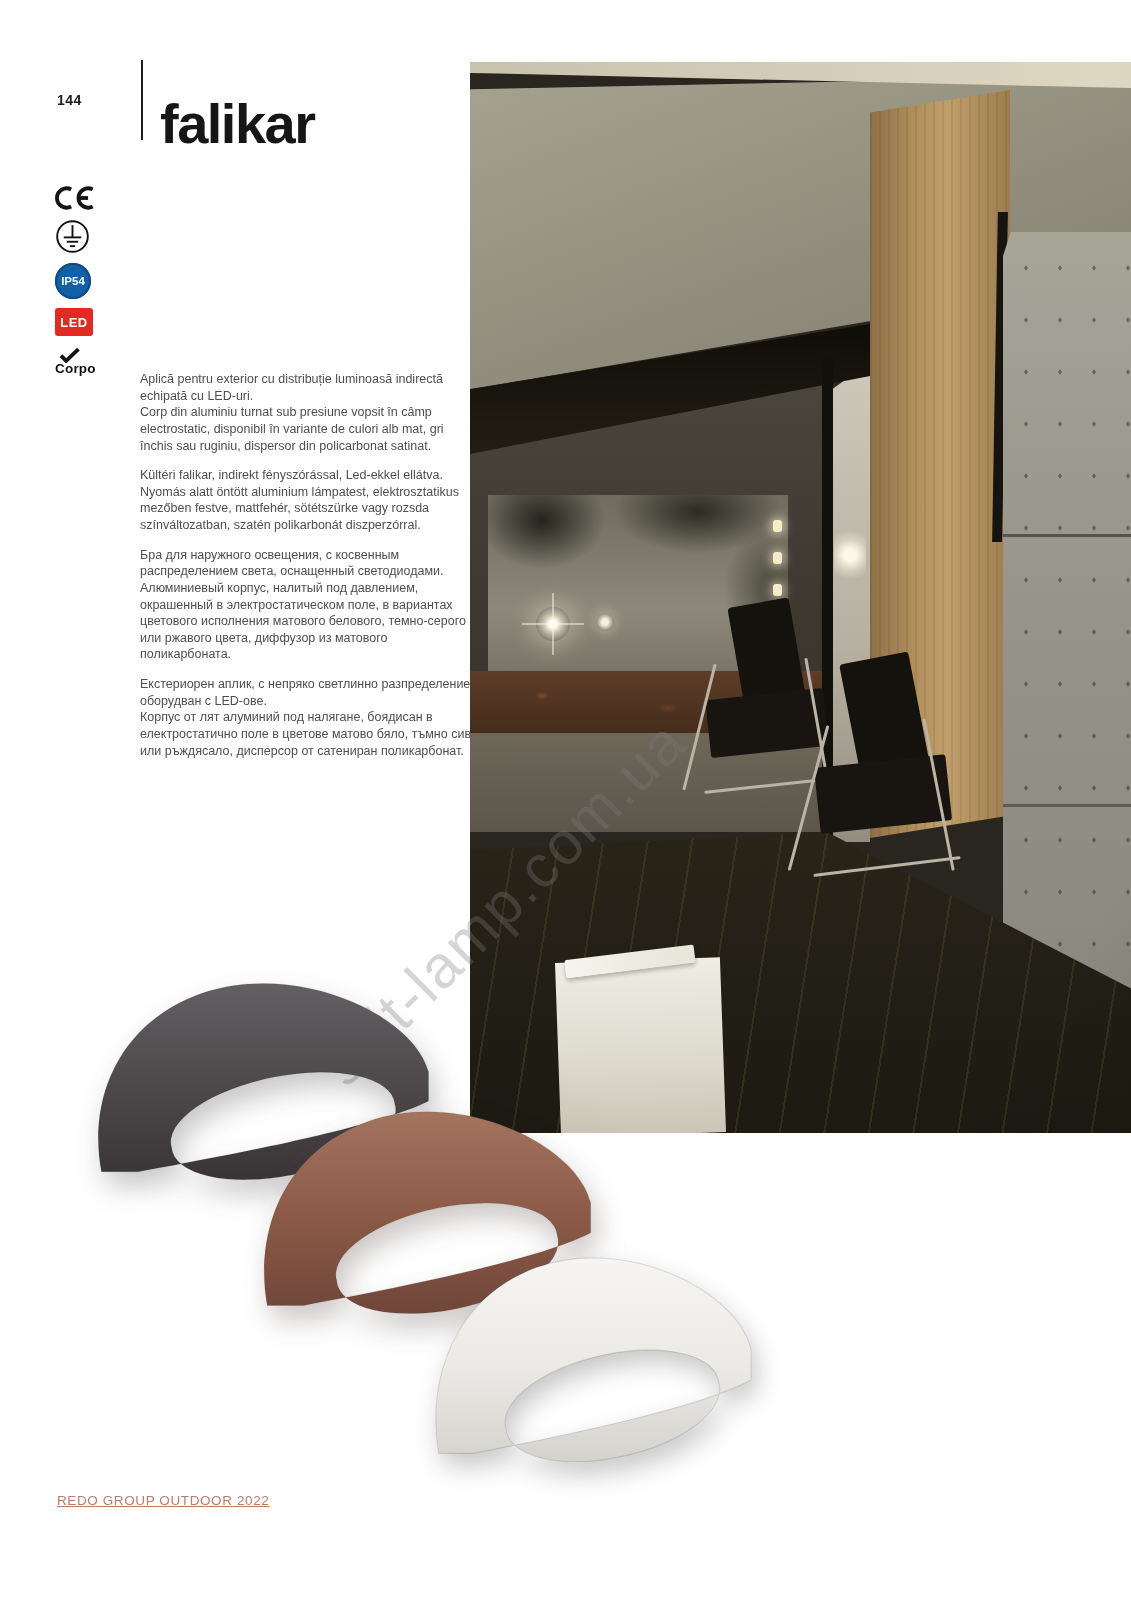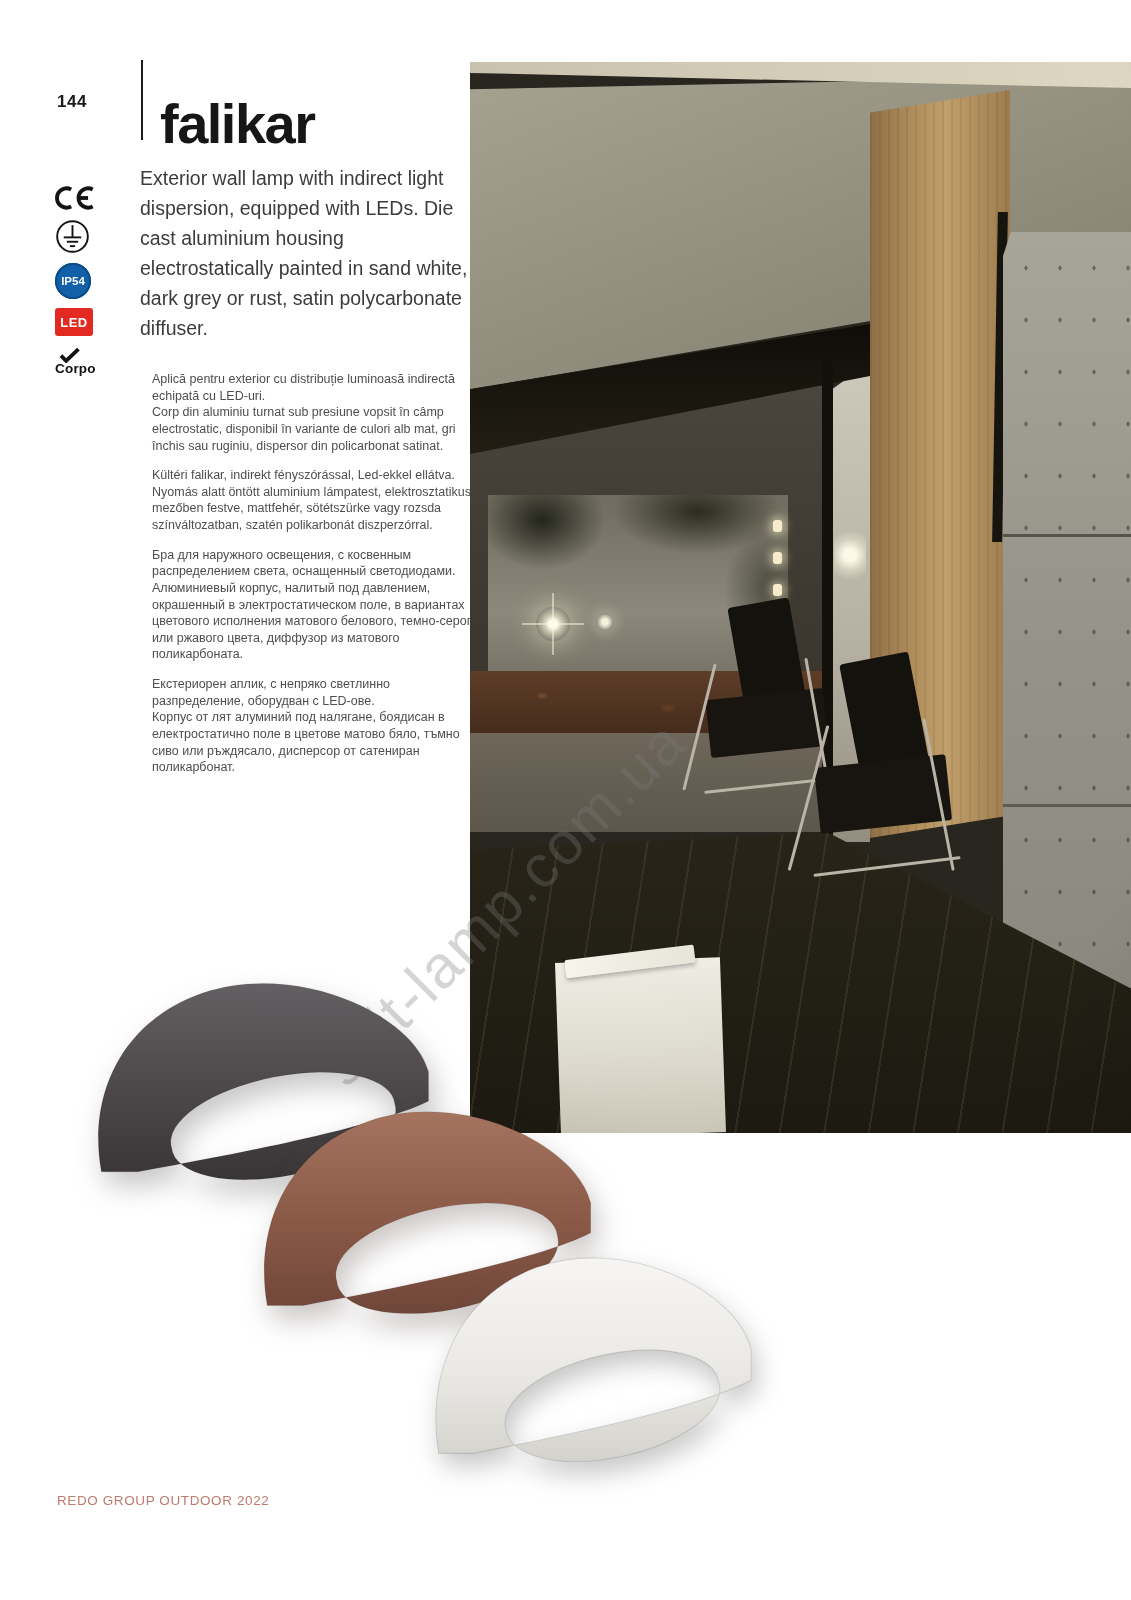--- a/index.html
+++ b/index.html
@@ -2,44 +2,44 @@
 <html><head>
 <meta charset="utf-8">
 <style>
   html,body{margin:0;padding:0;background:#ffffff;}
   body{width:1131px;height:1600px;position:relative;overflow:hidden;
        font-family:"Liberation Sans","DejaVu Sans",sans-serif;color:#222;}
 
   .page{position:absolute;inset:0;background:#fff;}
 
   
-  .page-number{position:absolute;left:57px;top:92px;font-size:17px;font-weight:700;color:#1b1b1b;letter-spacing:.5px;}
+  .page-number{position:absolute;left:57px;top:92px;font-size:14px;font-weight:700;color:#1b1b1b;letter-spacing:.5px;}
   .header-divider{position:absolute;left:141px;top:60px;width:1.5px;height:80px;background:#1b1b1b;}
   .page-title{position:absolute;left:160px;top:58px;font-size:56px;font-weight:800;color:#161616;letter-spacing:-1.5px;line-height:1;}
 
   
   .badge-col{position:absolute;left:55px;top:186px;display:flex;flex-direction:column;gap:9px;width:46px;align-items:flex-start;}
   .badge{display:flex;flex-direction:column;align-items:center;}
   .badge-ce svg{width:40px;height:24px;}
   .badge-earth svg{width:35px;height:35px;}
   .ip-circle{width:36px;height:36px;border-radius:50%;background:#1160a8;color:#fff;display:flex;align-items:center;justify-content:center;
              font-size:11.5px;font-weight:700;box-shadow:inset 0 0 0 2px #0b4c87;}
   .led-box{width:38px;height:28px;border-radius:3px;background:#e22a22;color:#fff;display:flex;align-items:center;justify-content:center;
            font-size:13px;font-weight:700;letter-spacing:.5px;}
   .rohs{display:flex;flex-direction:column;align-items:flex-start;margin-top:2px;}
   .rohs svg{width:22px;height:16px;margin-left:4px;}
   .rohs-label{font-size:13.5px;font-weight:700;color:#111;letter-spacing:.2px;margin-top:-2px;}
 
   
   .desc-en{position:absolute;left:140px;top:163px;width:342px;font-size:19.5px;line-height:1.54;color:#3c3c3c;}
   .translations{position:absolute;left:140px;top:371px;width:338px;}
-  .translations p{margin:0 0 13px 12px;font-size:12.5px;line-height:1.33;color:#4e4e4e;white-space:pre-line;}
-
-  
-  .page-footer{position:absolute;left:57px;top:1493px;font-size:13.5px;letter-spacing:.6px;color:#bd7b6b;}
+  .translations p{margin:0 0 13px 0;font-size:12.5px;line-height:1.33;color:#4e4e4e;white-space:pre-line;}
+
+  
+  .page-footer{position:absolute;left:57px;top:1493px;font-size:13.5px;letter-spacing:.6px;color:#bd7b6b;text-decoration:underline;}
 
   
   .watermark{position:absolute;left:332px;top:1040px;z-index:4;transform:rotate(-45deg);transform-origin:0 50%;
              font-size:60px;letter-spacing:2px;color:rgba(125,125,125,.32);pointer-events:none;white-space:nowrap;}
 
   
   .photo{position:absolute;left:470px;top:62px;width:661px;height:1071px;overflow:hidden;z-index:1;background:#292620;}
   .photo *{position:absolute;}
   .ph-lintel{left:0;top:14px;width:100%;height:330px;
     background:linear-gradient(160deg,#a5a290 0%,#908d7c 55%,#7f7c6c 100%);
@@ -143,21 +143,20 @@
     <div class="ip-circle">IP54</div>
     <div class="led-box">LED</div>
     <div class="rohs">
       <svg viewBox="0 0 34 22">
         <path d="M3 12 L11 20 L30 2" fill="none" stroke="#141414" stroke-width="6"></path>
       </svg>
       <span class="rohs-label">Corpo</span>
     </div>
   </div>
 
-  <div class="desc-en">Exterior wall lamp with indirect light dispersion, equipped with LEDs. Die cast aluminium housing electrostatically painted in sand white, dark grey or rust, satin polycarbonate diffuser.</div>
 
   <div class="translations">
     <p>Aplică pentru exterior cu distribuție luminoasă indirectă echipată cu LED-uri.
 Corp din aluminiu turnat sub presiune vopsit în câmp electrostatic, disponibil în variante de culori alb mat, gri închis sau ruginiu, dispersor din policarbonat satinat.</p>
     <p>Kültéri falikar, indirekt fényszórással, Led-ekkel ellátva.
 Nyomás alatt öntött aluminium lámpatest, elektrosztatikus mezőben festve, mattfehér, sötétszürke vagy rozsda színváltozatban, szatén polikarbonát diszperzórral.</p>
     <p>Бра для наружного освещения, с косвенным распределением света, оснащенный светодиодами.
 Алюминиевый корпус, налитый под давлением, окрашенный в электростатическом поле, в вариантах цветового исполнения матового белового, темно-серого или ржавого цвета, диффузор из матового поликарбоната.</p>
     <p>Екстериорен аплик, с непряко светлинно разпределение, оборудван с LED-ове.
 Корпус от лят алуминий под налягане, боядисан в електростатично поле в цветове матово бяло, тъмно сиво или ръждясало, дисперсор от сатениран поликарбонат.</p>

